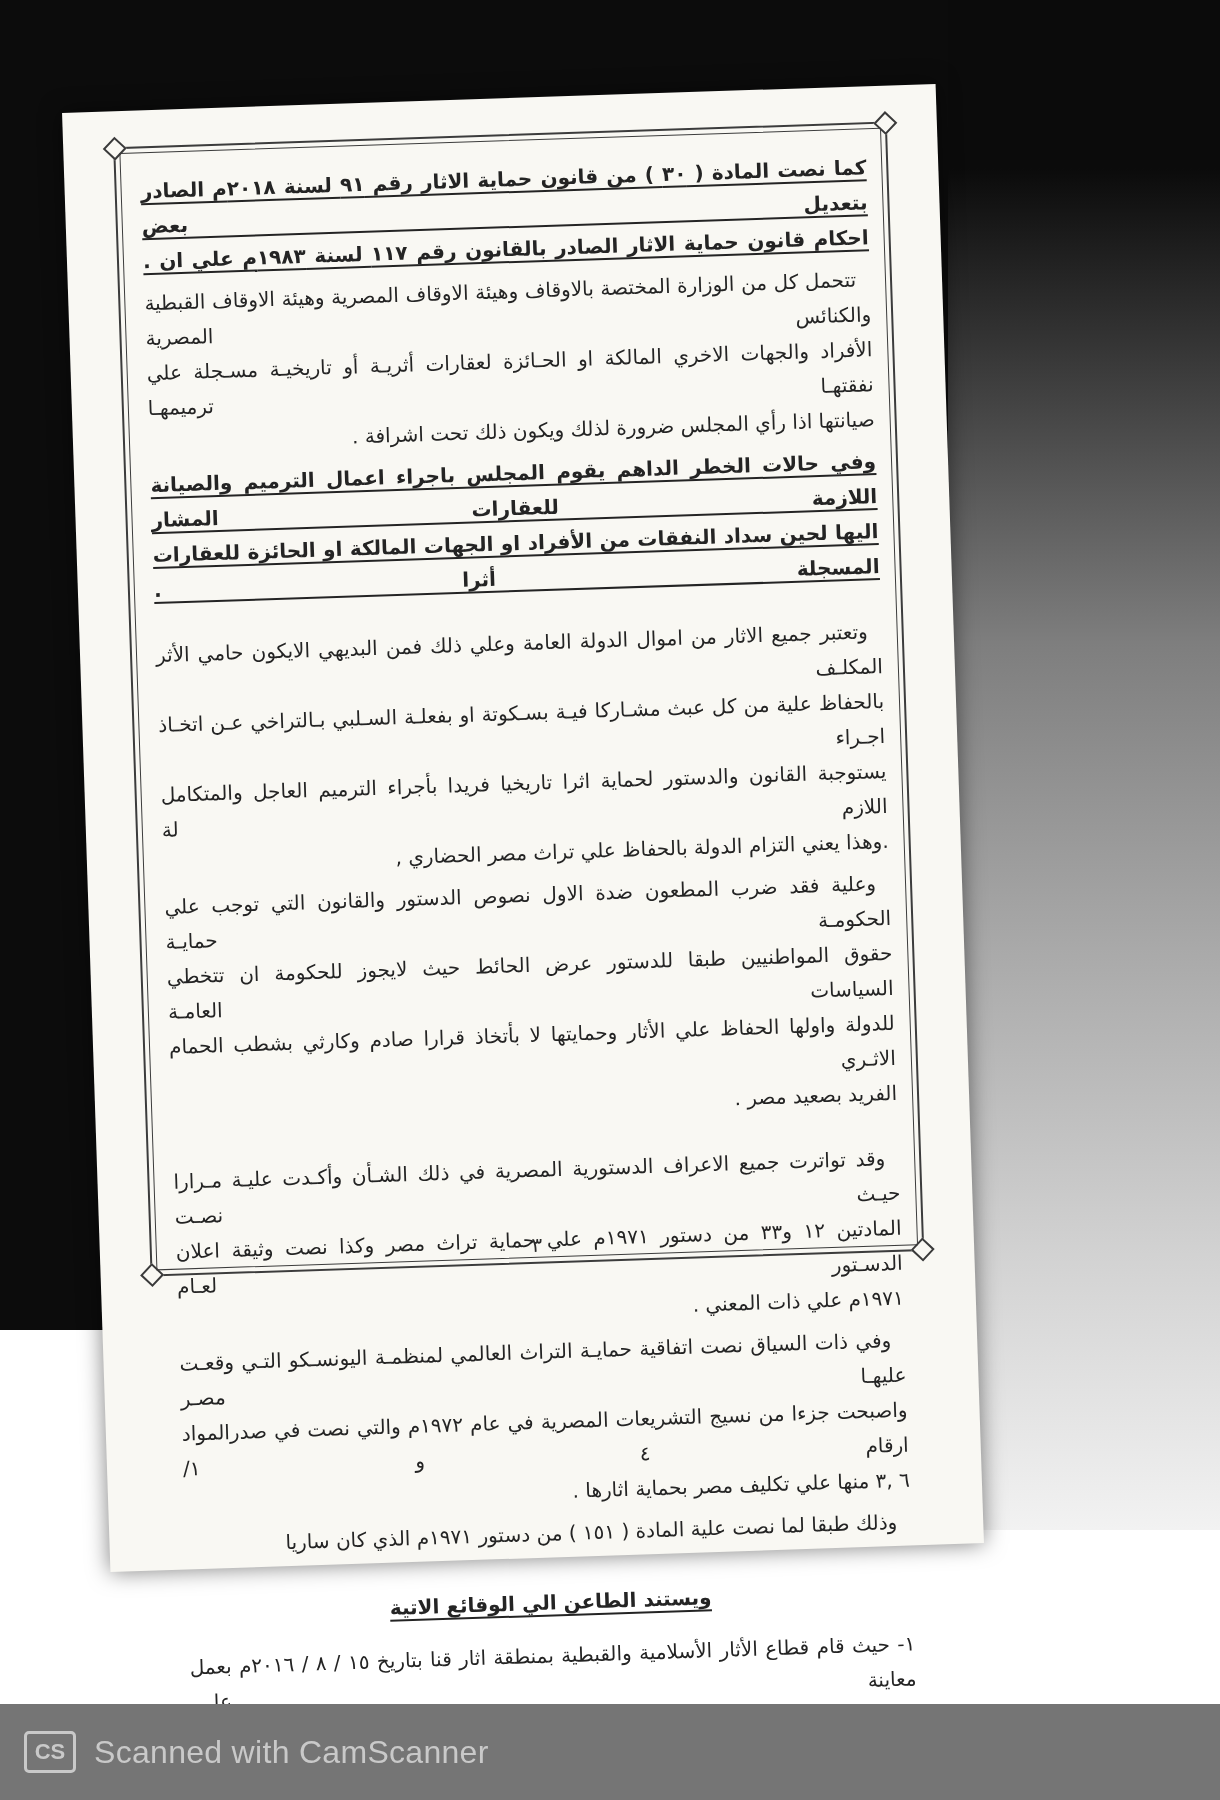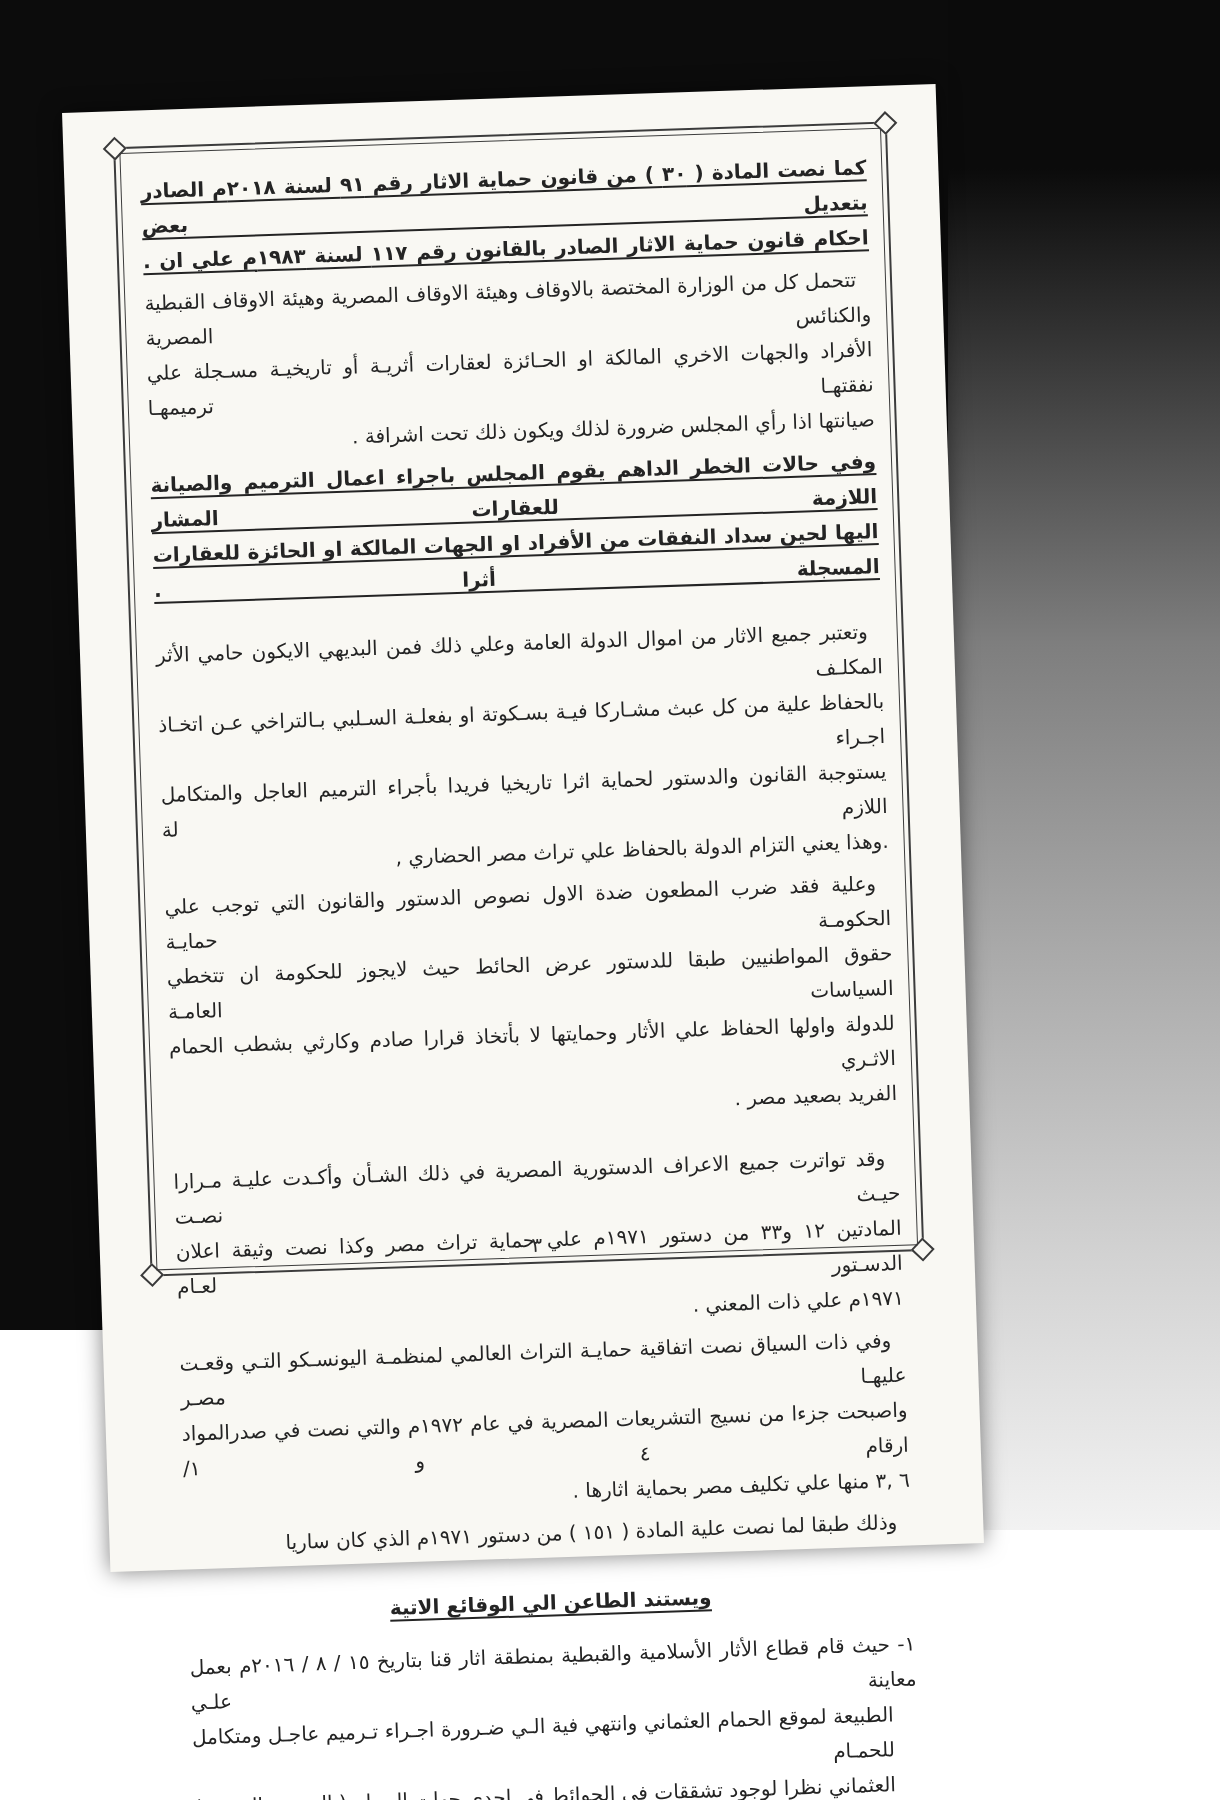--- a/index.html
+++ b/index.html
@@ -142,14 +142,18 @@
             <div class="line just">الطبيعة لموقع الحمام العثماني وانتهي فية الـي ضـرورة اجـراء تـرميم عاجـل  ومتكامل للحمـام</div>
             <div class="line endline">العثماني نظرا لوجود تشققات في الحوائط في احدي جهات الحمام ( الجنوبي الغربي ) نـتج عنـة</div>
           </div>
         </div>
 
       <div class="pagenum">٣</div>
     </div>
   </div>
 
 
+  <div class="cam-footer">
+    <div class="cs-badge">CS</div>
+    <div class="cam-text">Scanned with CamScanner</div>
+  </div>
 
 </div>
 
 </body></html>

